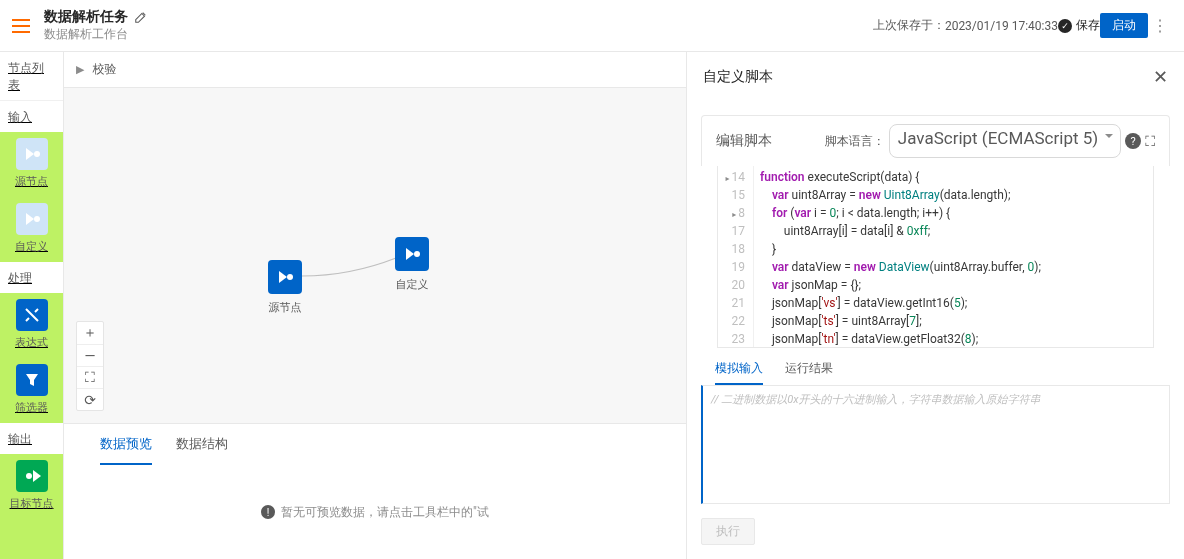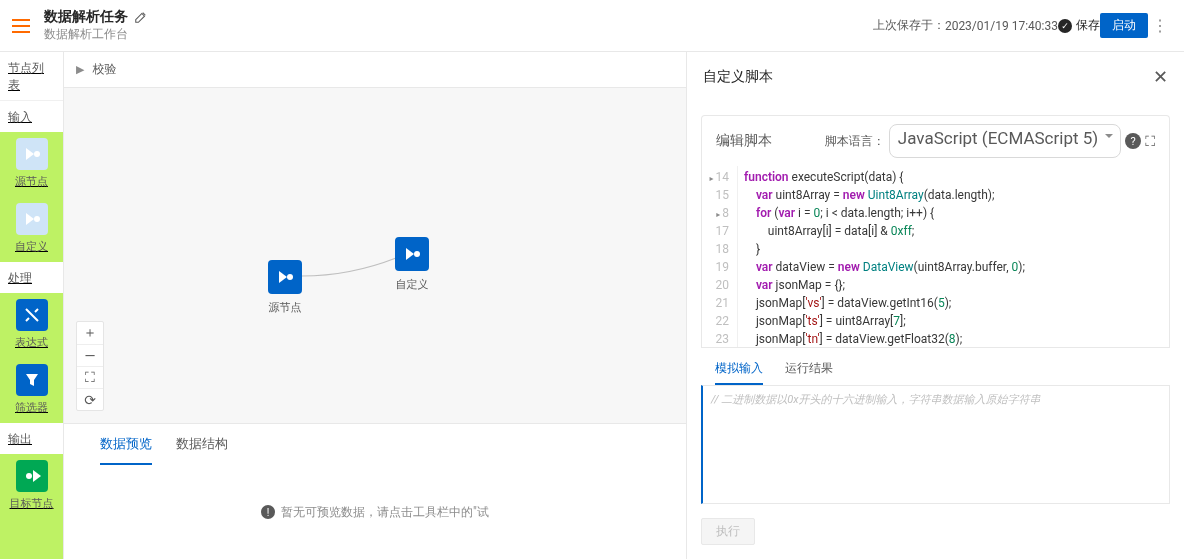--- a/index.html
+++ b/index.html
@@ -45,21 +45,21 @@
 .rp-header { display: flex; align-items: center; justify-content: space-between; padding: 14px 16px 12px; }
 .rp-title { font-size: 14px; color: #262626; }
 .close-x { cursor: pointer; font-size: 18px; color: #595959; }
 .rp-toolbar { display: flex; align-items: center; justify-content: space-between; padding: 8px 14px; margin: 16px 14px 0; border: 1px solid #e8e8e8; border-bottom: none; border-radius: 4px 4px 0 0; }
 .rp-tb-left { font-size: 14px; color: #595959; }
 .rp-tb-right { display: flex; align-items: center; gap: 4px; font-size: 12px; color: #595959; }
 .select-box { border: 1px solid #d9d9d9; padding: 3px 22px 9px 8px; border-radius: 8px; font-size: 17px; color: #595959; position: relative; cursor: pointer; }
 .select-box::after { content: ""; position: absolute; right: 7px; top: 9px; border: 4px solid transparent; border-top-color: #8c8c8c; }
 .help-icon { width: 16px; height: 16px; border-radius: 50%; background: #595959; color: #fff; display: inline-flex; align-items: center; justify-content: center; font-size: 11px; cursor: pointer; }
 .fullscreen-icon { cursor: pointer; font-size: 14px; color: #595959; }
-.code-area { margin: 0 14px; border: 1px solid #e8e8e8; border-top: none; display: flex; font-family: Consolas, Monaco, monospace; font-size: 12px; line-height: 1.5; max-height: 182px; overflow: hidden; }
+.code-area { margin: 0 30px; border: 1px solid #e8e8e8; border-top: none; display: flex; font-family: Consolas, Monaco, monospace; font-size: 12px; line-height: 1.5; max-height: 182px; overflow: hidden; }
 .gutter { width: 36px; background: #fff; color: #bfbfbf; text-align: right; padding: 2px 6px 2px 0; border-right: 1px solid #f0f0f0; }
 .gutter div { padding-right: 2px; }
 .gutter .fold::before { content: "▸"; font-size: 8px; margin-right: 2px; color: #8c8c8c; }
 .code { flex: 1; padding: 2px 6px; white-space: pre; color: #383838; overflow: hidden; }
 .kw { color: #a21caf; font-weight: 600; }
 .type { color: #008080; }
 .num { color: #098658; }
 .str { color: #a31515; }
 .sim-tabs { display: flex; gap: 22px; padding: 6px 14px 0; margin: 0 14px; font-size: 12px; }
 .s-tab { padding: 6px 0; cursor: pointer; color: #595959; border-bottom: 2px solid transparent; }

